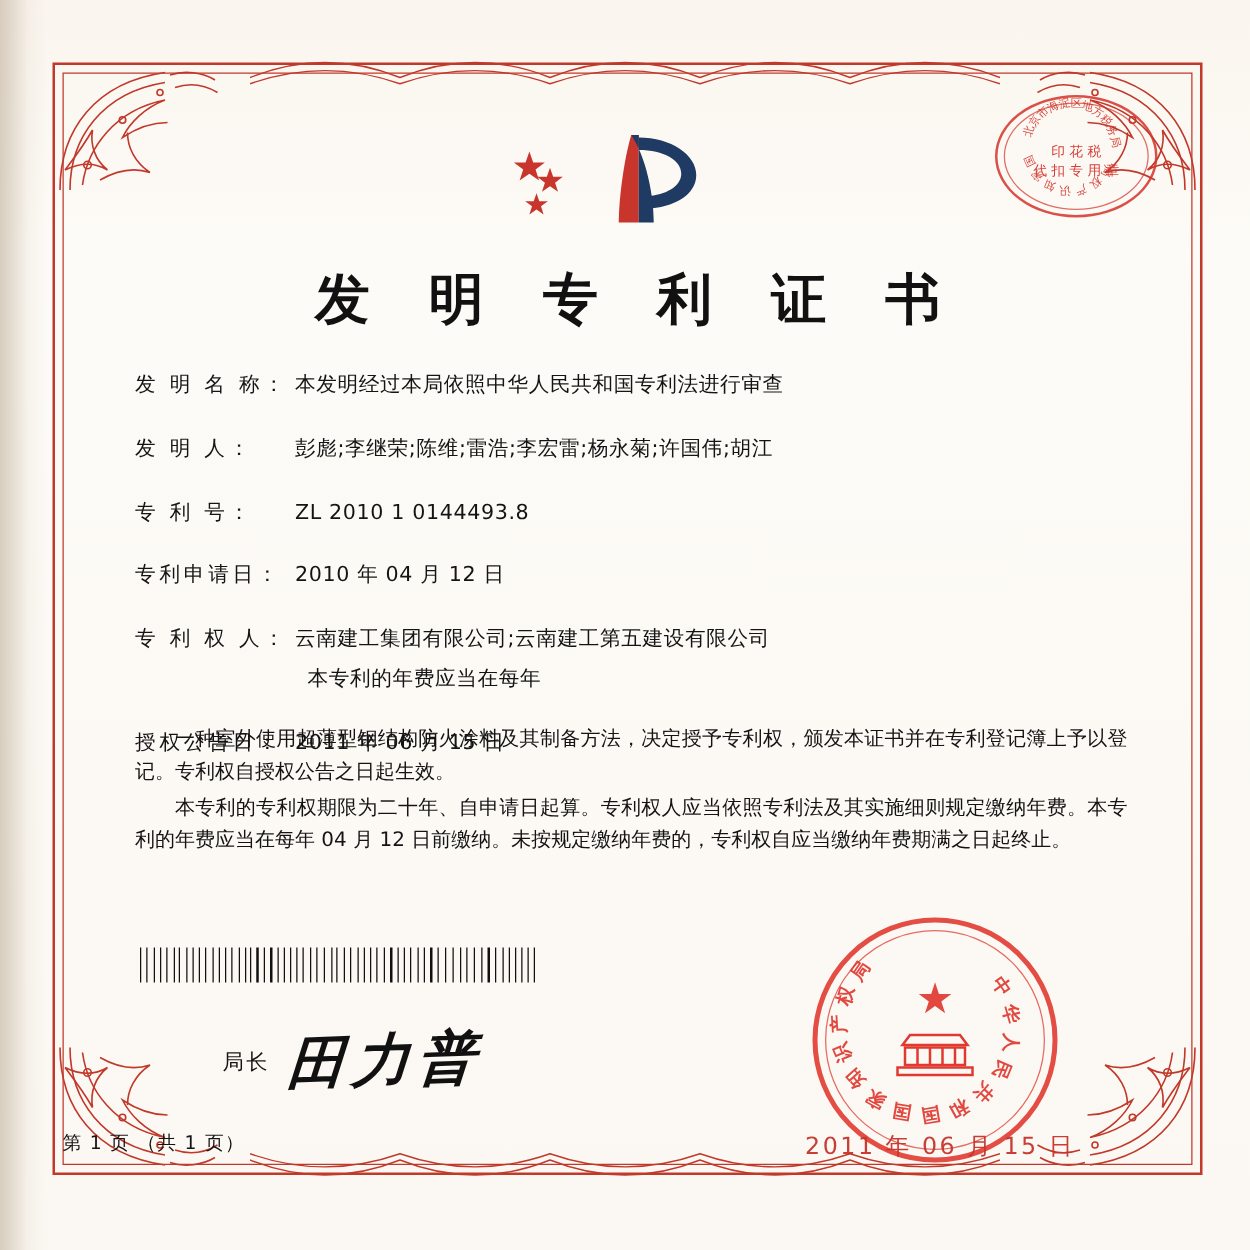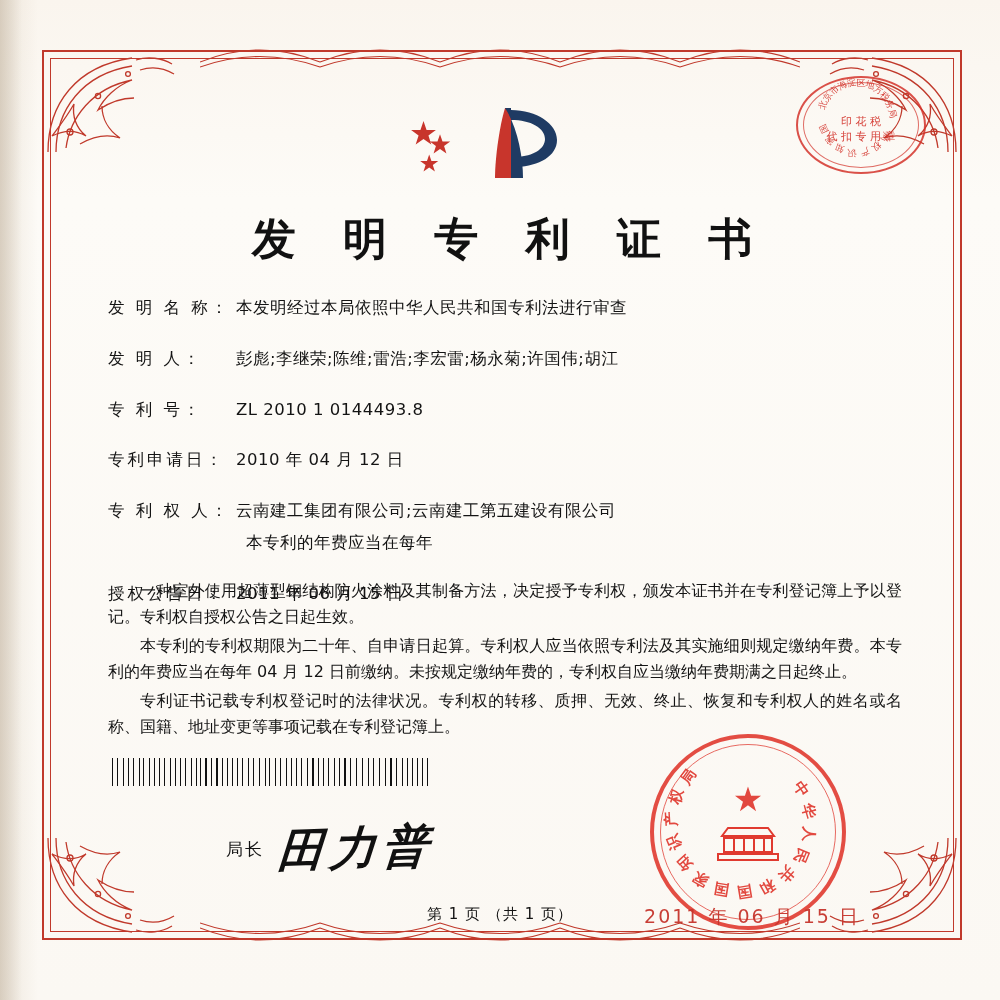--- a/index.html
+++ b/index.html
@@ -197,21 +197,20 @@
     margin-right: 2px;
   }
 
   
   .sign-row {
     position: absolute;
     left: 128px;
     top: 760px;
     display: flex;
     align-items: center;
-    margin-left: 48px;
   }
   .sign-label {
     font-size: 17px;
     letter-spacing: 2px;
     color: #141414;
     margin-right: 14px;
   }
   .signature {
     font-family: "DejaVu Serif", "Liberation Serif", serif;
     font-size: 46px;
@@ -278,21 +277,21 @@
     letter-spacing: 2px;
     color: #c6352c;
     opacity: .95;
     white-space: nowrap;
   }
 
   .footer {
     position: absolute;
     left: 0; right: 4px;
     bottom: 8px;
-    text-align: center;
+    text-align: left;
     font-size: 15px;
     letter-spacing: 1px;
     color: #141414;
   }
 </style>
 </head>
 <body>
 
 <div class="page">
 
@@ -444,21 +443,20 @@
       </div>
       <div class="field-row">
         <div class="field-label">授权公告日：</div>
         <div class="field-value">2011 年 06 月 15 日</div>
       </div>
     </div>
 
     <div class="body-text">
       <p>一种室外使用超薄型钢结构防火涂料及其制备方法，决定授予专利权，颁发本证书并在专利登记簿上予以登记。专利权自授权公告之日起生效。</p>
       <p>本专利的专利权期限为二十年、自申请日起算。专利权人应当依照专利法及其实施细则规定缴纳年费。本专利的年费应当在每年 04 月 12 日前缴纳。未按规定缴纳年费的，专利权自应当缴纳年费期满之日起终止。</p>
-      <p>专利证书记载专利权登记时的法律状况。专利权的转移、质押、无效、终止、恢复和专利权人的姓名或名称、国籍、地址变更等事项记载在专利登记簿上。</p>
     </div>
 
     <div class="barcode" id="barcode">
         <i style="width: 1px;"></i>
         <i style="width: 3px; background: transparent;"></i>
         <i style="width: 3px;"></i>
         <i style="width: 2px; background: transparent;"></i>
         <i style="width: 3px;"></i>
         <i style="width: 1px; background: transparent;"></i>
         <i style="width: 2px;"></i>

